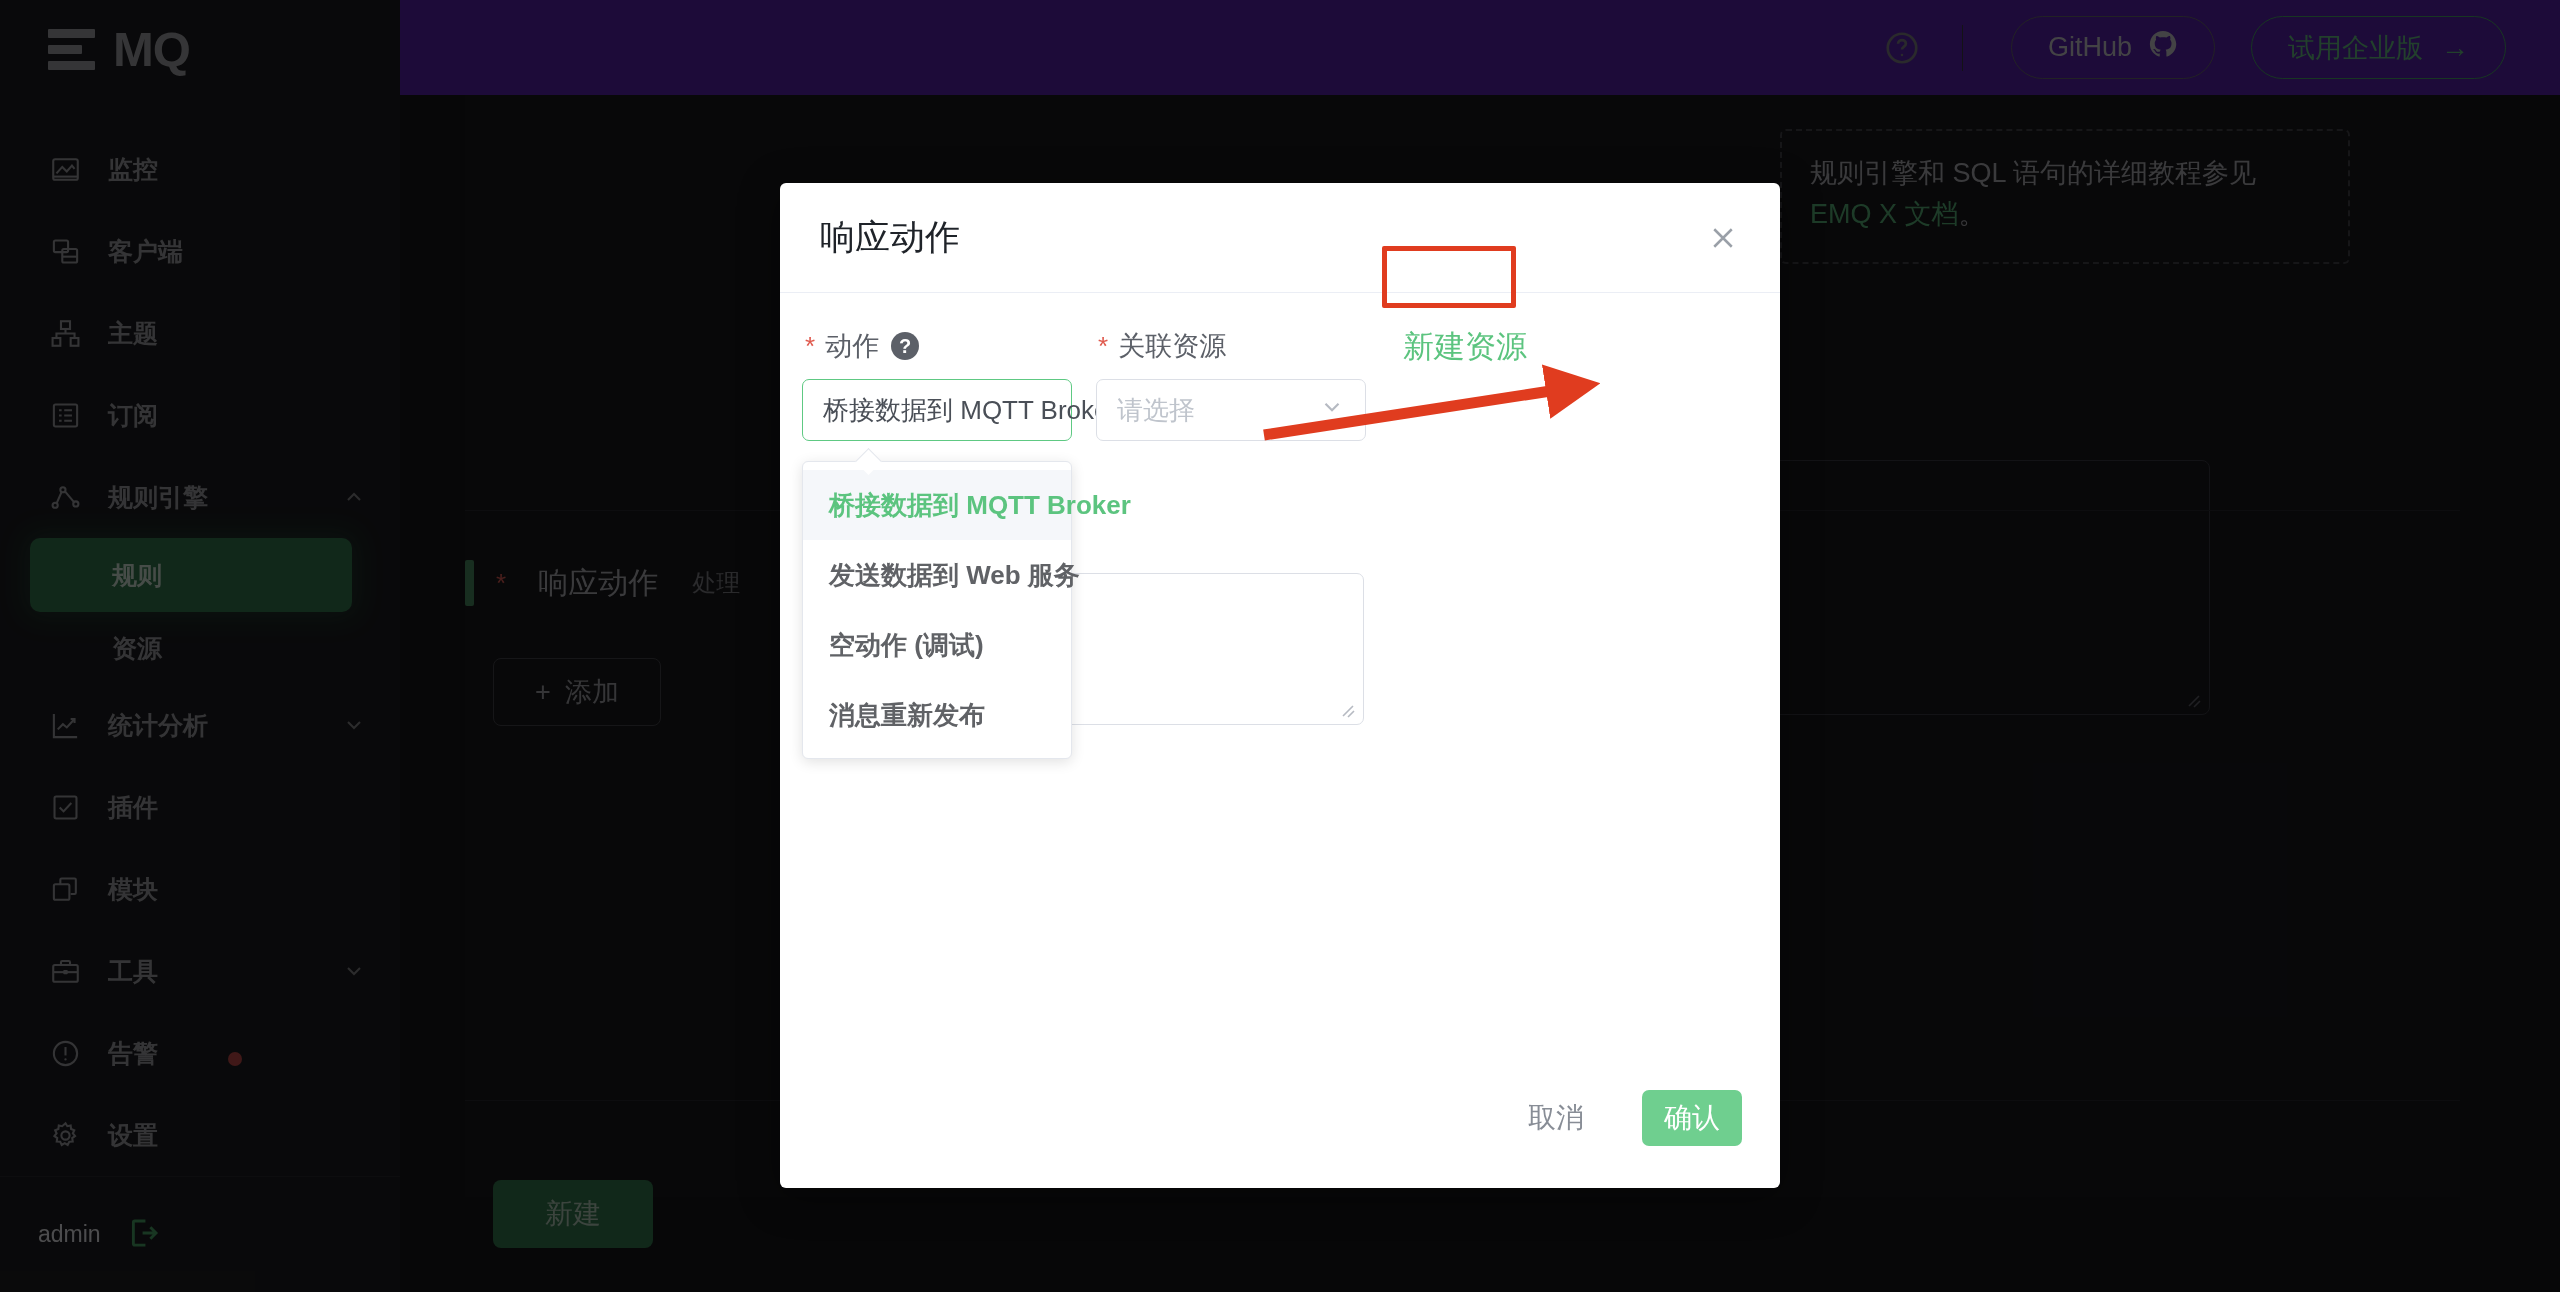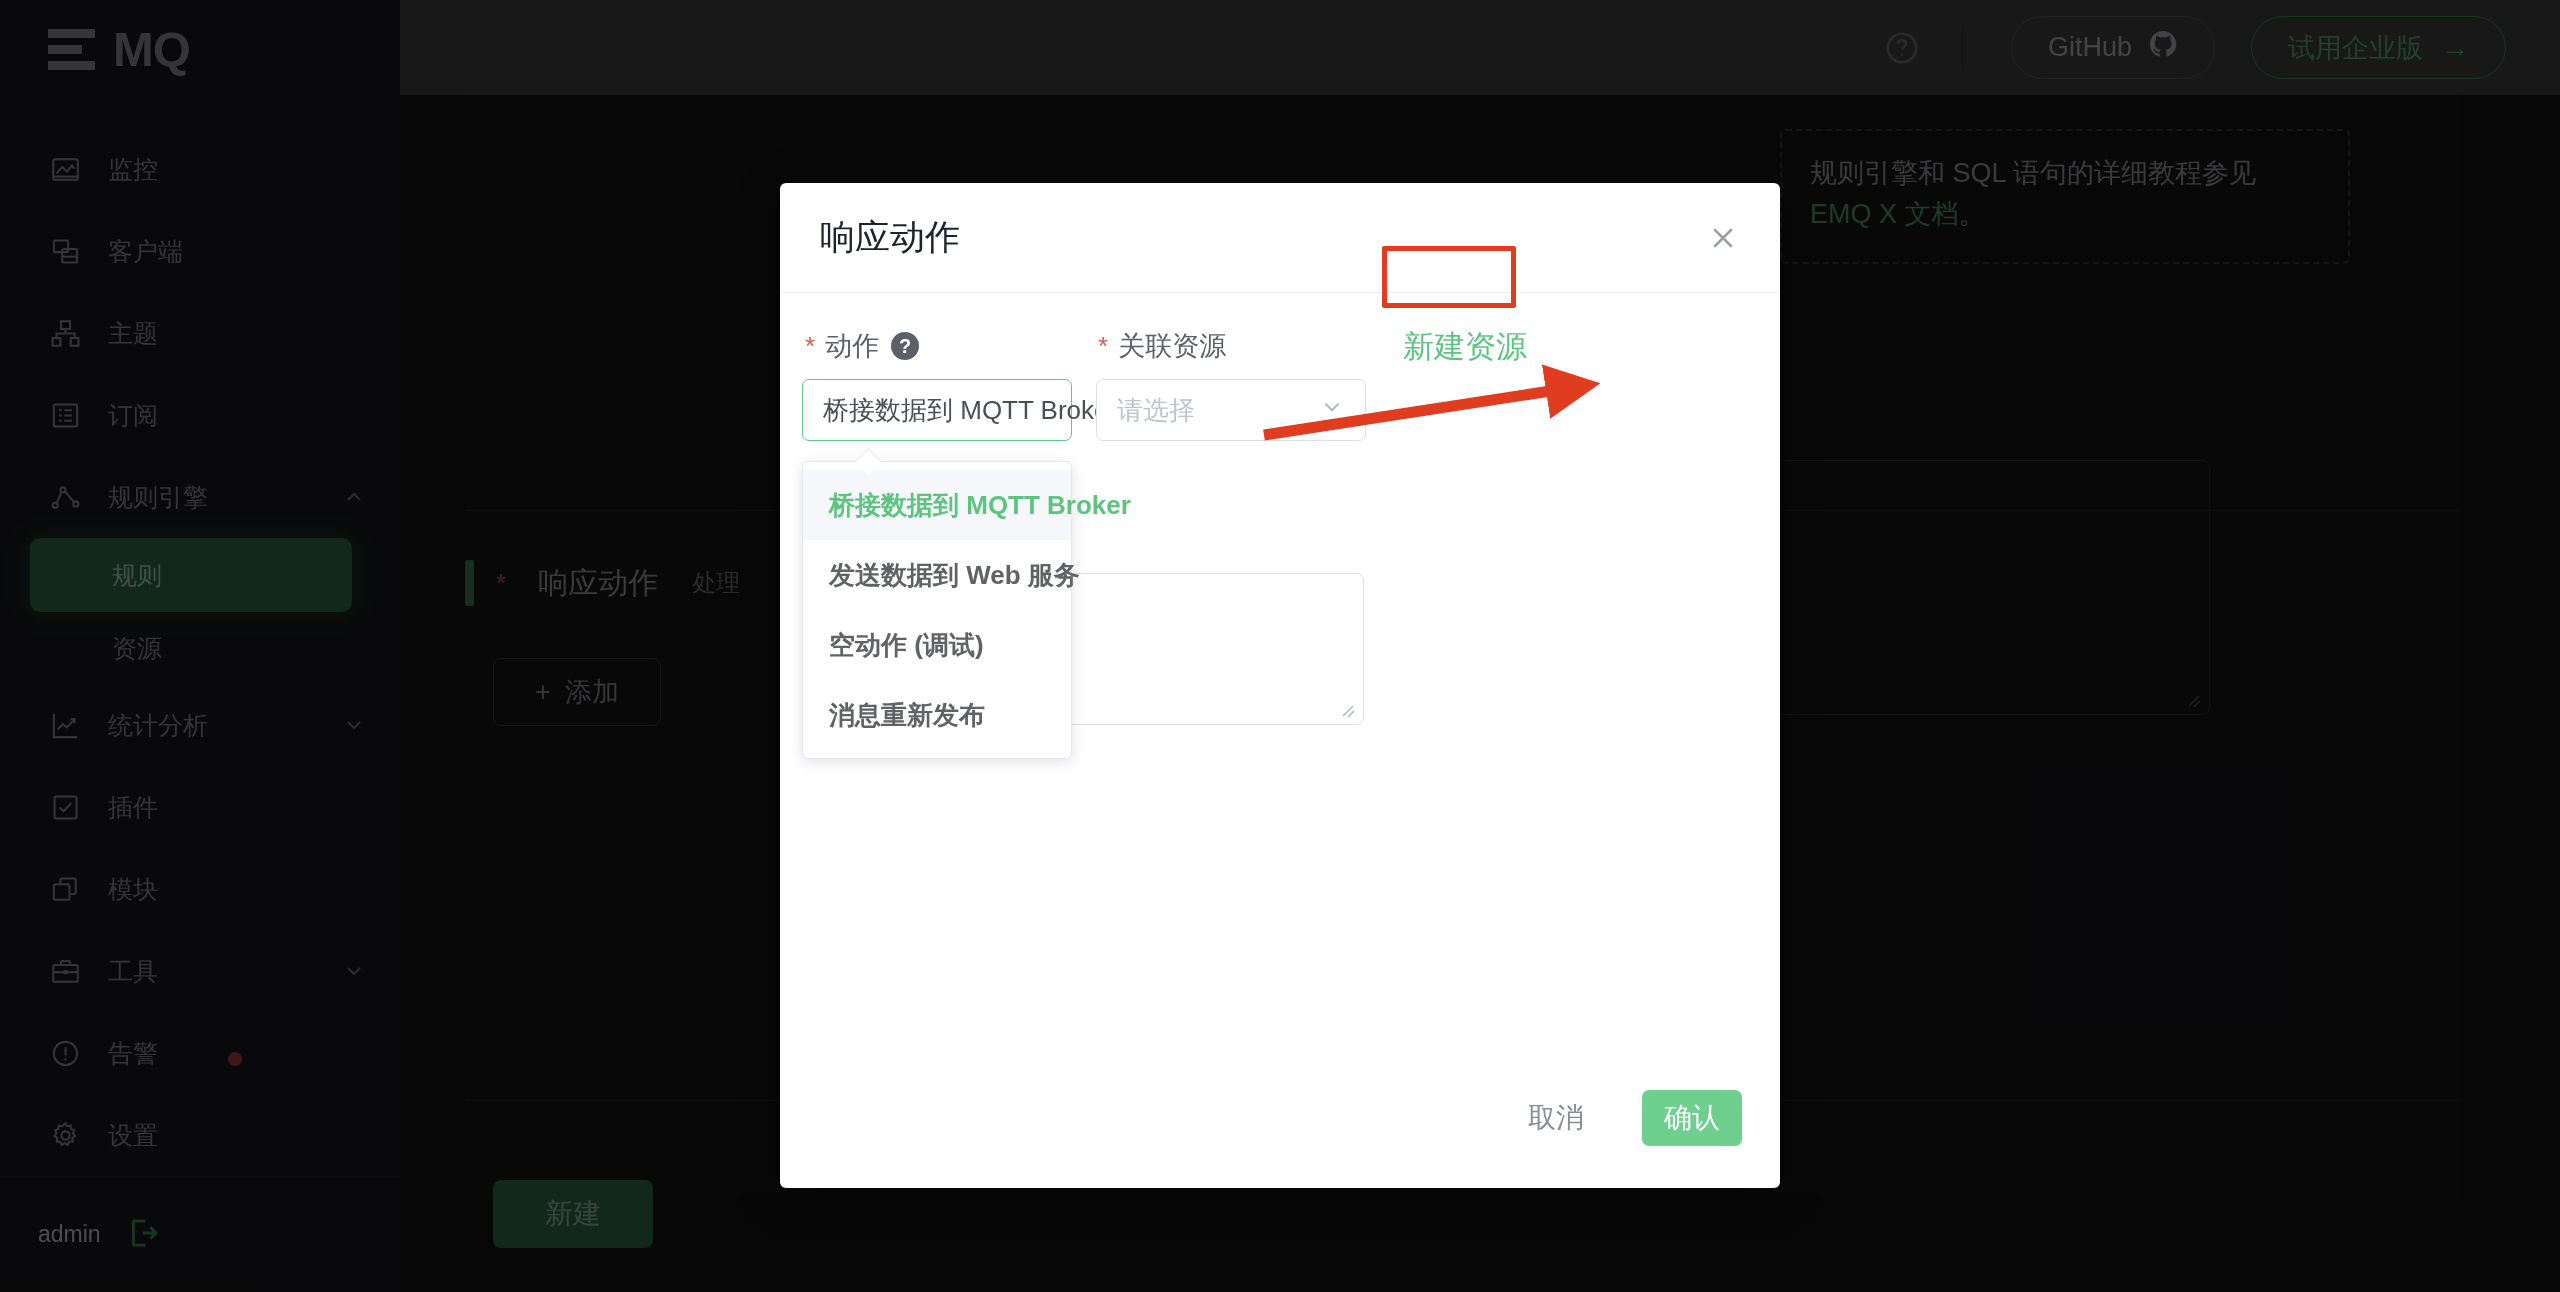--- a/index.html
+++ b/index.html
@@ -27,21 +27,21 @@
   .logo-bars { display: flex; flex-direction: column; gap: 7px; width: 47px; }
   .logo-bars span { display:block; height: 9px; background: #8c8c90; border-radius: 1px; }
   .logo-bars span:nth-child(1){ width: 47px; }
   .logo-bars span:nth-child(2){ width: 34px; }
   .logo-bars span:nth-child(3){ width: 47px; }
   .logo-text {
     font-size: 49px; font-weight: 700; color: #8c8c90;
     letter-spacing: -1px; line-height: 1; margin-left: 8px;
   }
 
-  .nav { flex: 1; padding-top: 30px; }
+  .nav { flex: 1; padding-top: 30px; font-weight: bold; }
   .nav-item {
     display: flex; align-items: center;
     height: 82px; padding-left: 48px; padding-right: 34px;
     color: #8a8a8e; font-size: 25px; cursor: pointer;
     position: relative;
   }
   .nav-item .nav-icon {
     width: 34px; height: 34px; margin-right: 26px;
     display: flex; align-items: center; justify-content: center;
     flex-shrink: 0;
@@ -73,21 +73,21 @@
   .sidebar-footer {
     height: 118px; border-top: 1px solid #242428;
     display: flex; align-items: center; padding-left: 38px; gap: 26px;
   }
   .user-name { color: #c9c9cd; font-size: 23px; }
   .logout-icon svg { width: 34px; height: 34px; stroke: #3f8f5a; fill: none; stroke-width: 2; }
 
   
   .topbar {
     position: absolute; left: 400px; top: 0; width: 2160px; height: 95px;
-    background: #404040; display: flex; align-items: center;
+    background: #4c1d95; display: flex; align-items: center;
     justify-content: flex-end; padding-right: 54px; gap: 0;
   }
   .help-icon { width: 36px; height: 36px; margin-right: 42px; }
   .help-icon svg { width: 36px; height: 36px; stroke: #6e6e73; fill: none; stroke-width: 1.8; }
   .topbar-divider { width: 1px; height: 46px; background: #333338; margin-right: 48px; }
   .btn-outline {
     height: 63px; border: 1.6px solid #5a5a60; border-radius: 32px;
     display: flex; align-items: center; gap: 16px;
     padding: 0 36px; color: #b0b0b5; font-size: 27px; cursor: pointer;
     margin-right: 36px; background: transparent;

